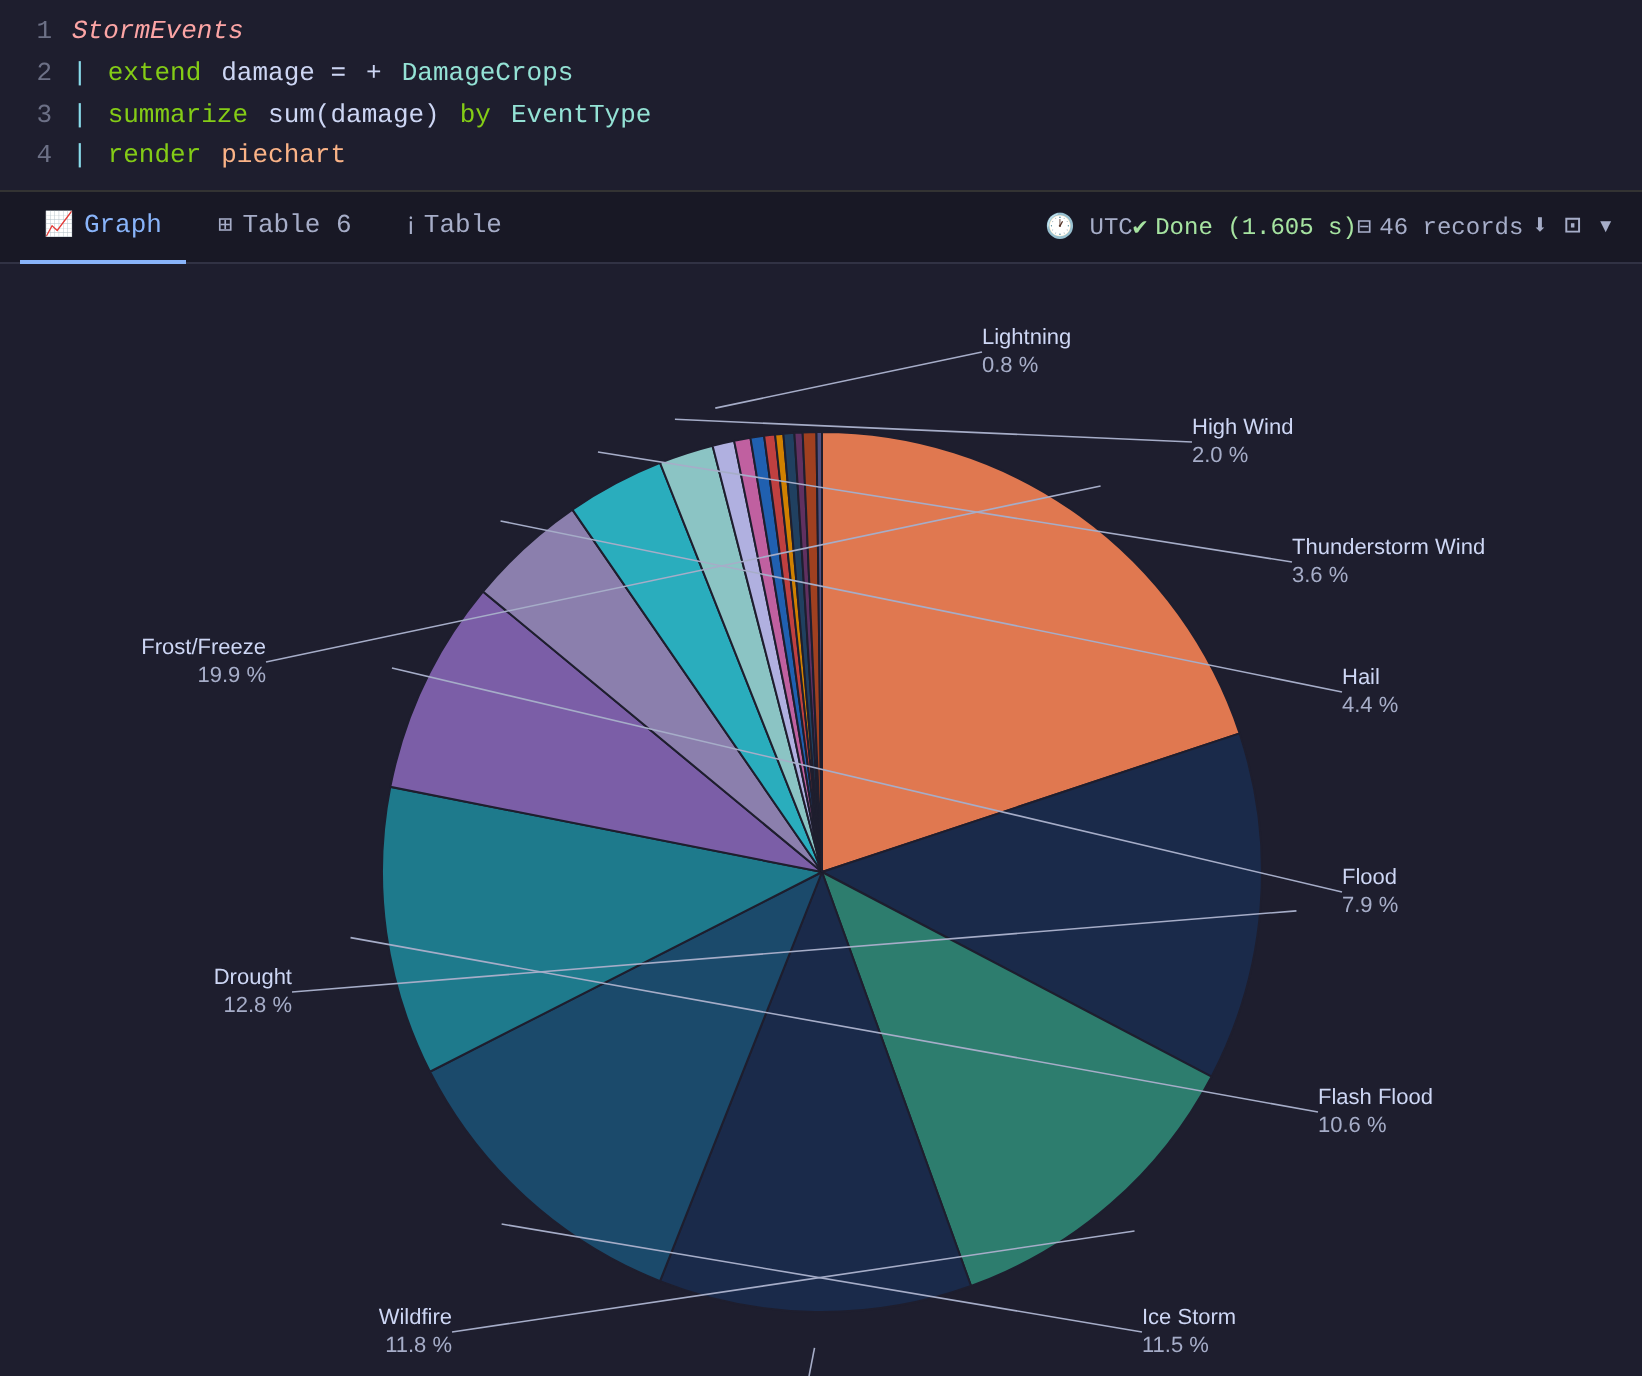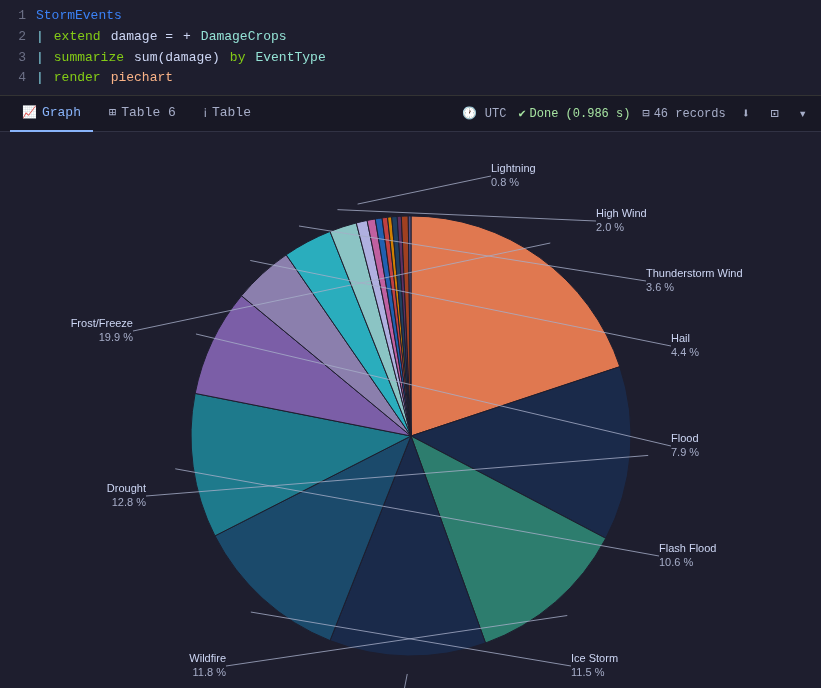--- a/index.html
+++ b/index.html
@@ -21,21 +21,21 @@
     .code-line {
       display: flex;
       gap: 10px;
     }
     .line-num {
       color: #6c7086;
       min-width: 16px;
       text-align: right;
       user-select: none;
     }
-    .kw-table { color: #3b82f6; }
+    .kw-table { color: #fca5a5; font-style: italic; }
     .kw-blue { color: #84cc16; }
     .kw-teal { color: #94e2d5; }
     .kw-orange { color: #fab387; }
     .kw-white { color: #cdd6f4; font-family: Liberation Mono, monospace; }
     .pipe { color: #89dceb; }
 
     .toolbar {
       display: flex;
       align-items: center;
       background: #181825;
@@ -57,21 +57,21 @@
     }
     .tab.active {
       color: #89b4fa;
       border-bottom: 2px solid #89b4fa;
     }
     .tab-icon { font-size: 12px; }
     .spacer { flex: 1; }
     .toolbar-right {
       display: flex;
       align-items: center;
-      gap: 12px;
+      gap: 0;
       color: #a6adc8;
       font-size: 12px;
     }
     .status-done {
       display: flex;
       align-items: center;
       gap: 4px;
       color: #a6e3a1;
     }
     .records-badge {
@@ -155,21 +155,21 @@
   </div>
   <div class="tab">
     <span class="tab-icon">ℹ</span>
     <span>Table</span>
   </div>
   <div class="spacer"></div>
   <div class="toolbar-right">
     <span>🕐 UTC</span>
     <span class="status-done">
       <span style="color:#a6e3a1;">✔</span>
-      <span>Done (0.986 s)</span>
+      <span>Done (1.605 s)</span>
     </span>
     <span class="records-badge">
       <span>⊟</span>
       <span>46 records</span>
     </span>
     <span class="icon-btn">⬇</span>
     <span class="icon-btn">⊡</span>
     <span class="icon-btn">▾</span>
   </div>
 </div>

